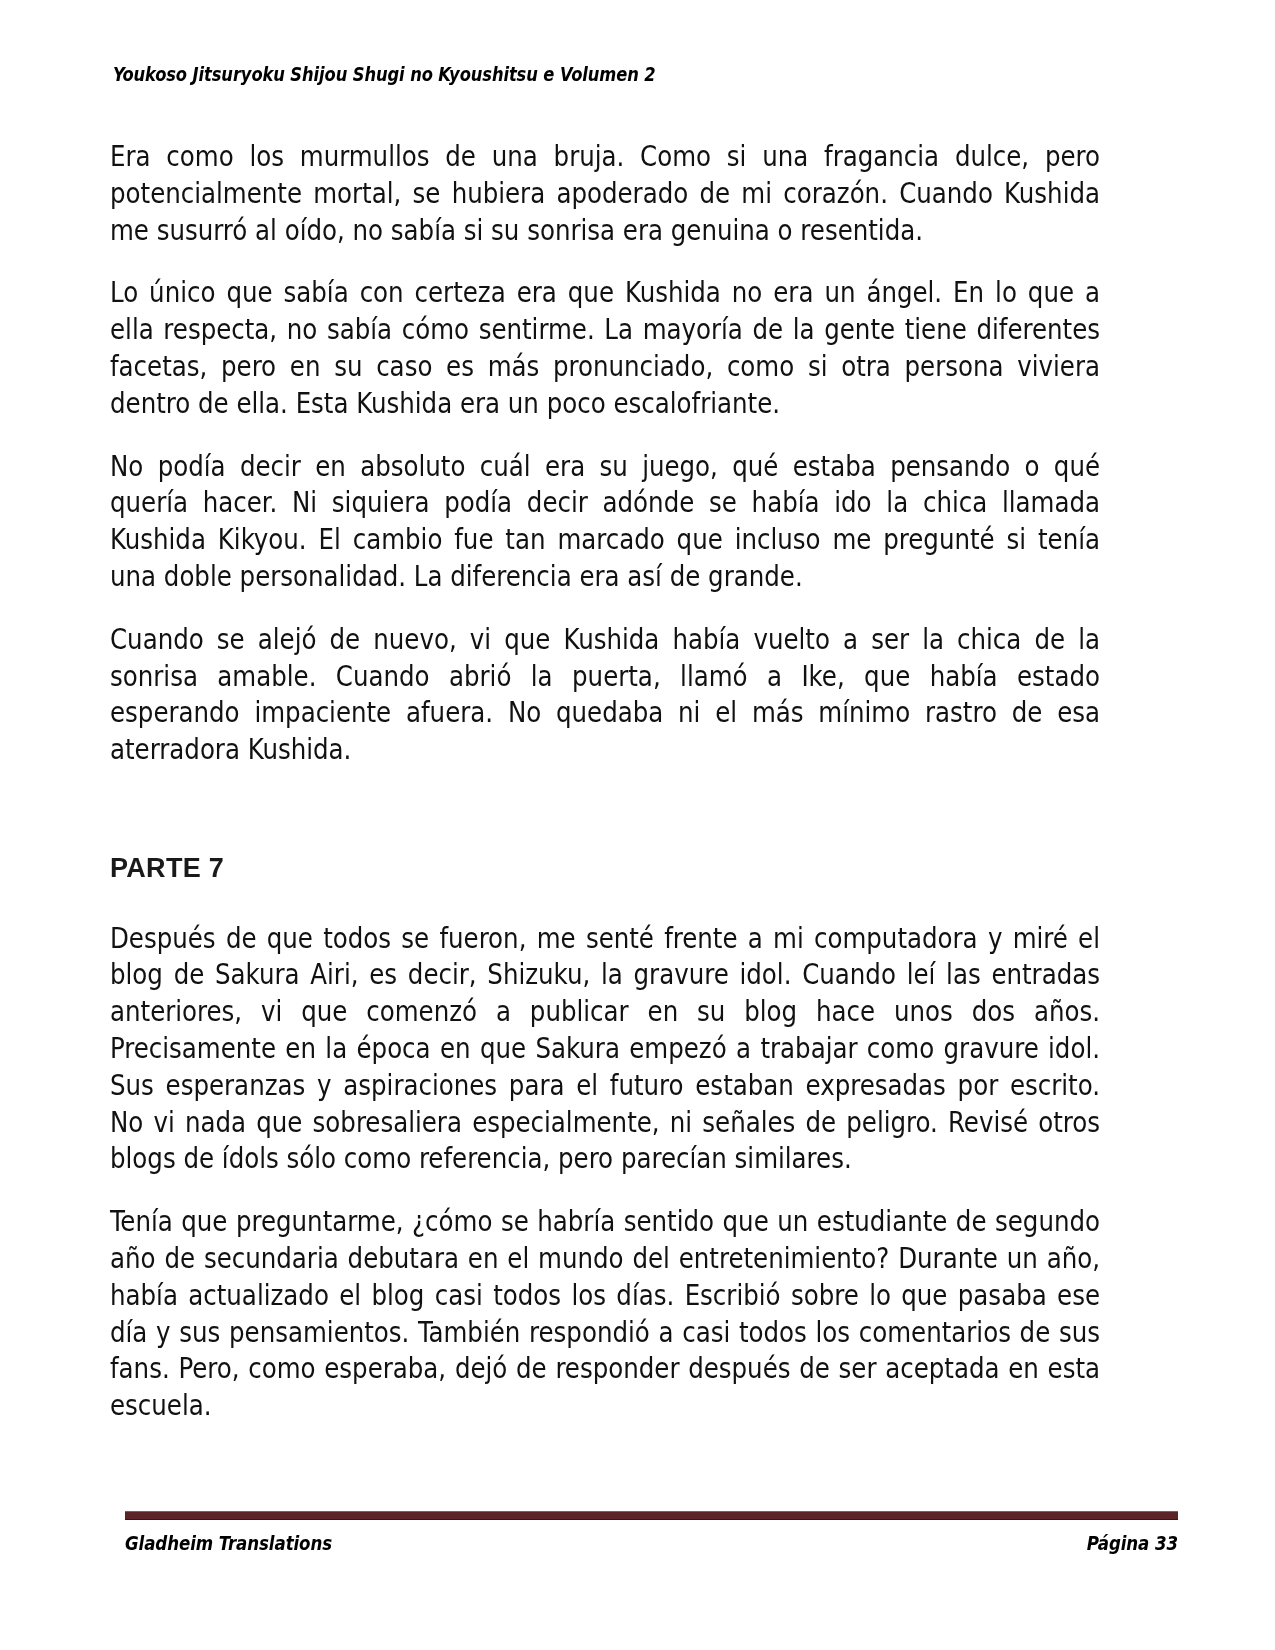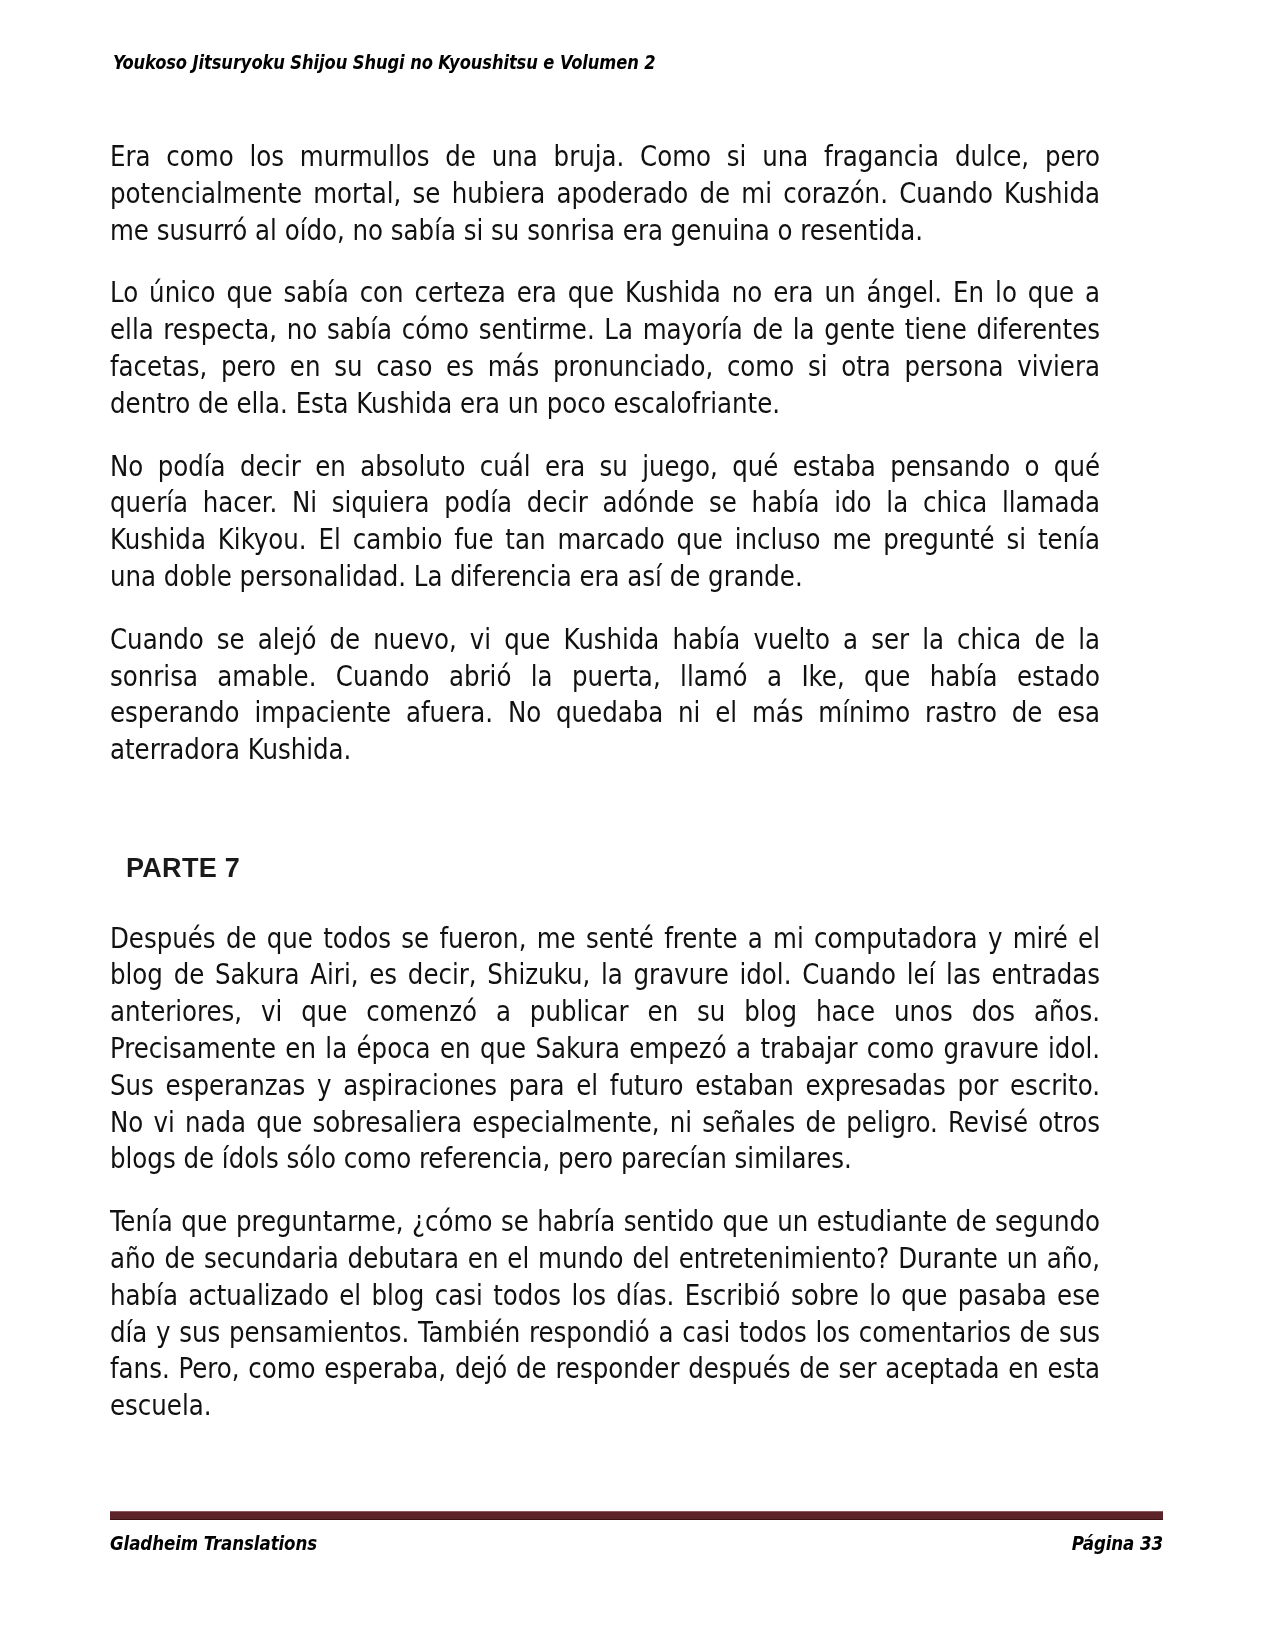--- a/index.html
+++ b/index.html
@@ -17,21 +17,21 @@
     box-sizing: border-box;
     overflow: hidden;
     font-family: "Liberation Sans", "DejaVu Sans", sans-serif;
     color: #000000;
   }
 
   
   .header {
     position: absolute;
     left: 113px;
-    top: 52px;
+    top: 64px;
     width: 1050px;
     height: 30px;
   }
 
   .header-title {
     font-family: "DejaVu Sans Condensed", "Liberation Sans Narrow", "Liberation Sans", sans-serif;
     font-weight: bold;
     font-style: italic;
     font-size: 19.5px;
     letter-spacing: -0.1px;
@@ -66,34 +66,34 @@
   p.para:last-child {
     margin-bottom: 0;
   }
 
   
   .section-gap {
     height: 60px;
   }
 
   h2.section-heading {
-    margin: 0 0 36px 16px;
+    margin: 0 0 36px 0;
     font-family: "Liberation Sans", "DejaVu Sans", sans-serif;
     font-weight: bold;
     font-size: 27px;
     letter-spacing: 0.3px;
     line-height: 1.1;
     color: #1a1a1a;
     text-align: left;
   }
 
   
   .footer {
     position: absolute;
-    left: 110px;
+    left: 125px;
     bottom: 95px;
     width: 1053px;
   }
 
   .footer-rule {
     width: 100%;
     height: 9px;
     background: #5c2328;
     border-top: 1px solid #8c5a5e;
     border-bottom: 1px solid #3c1317;

